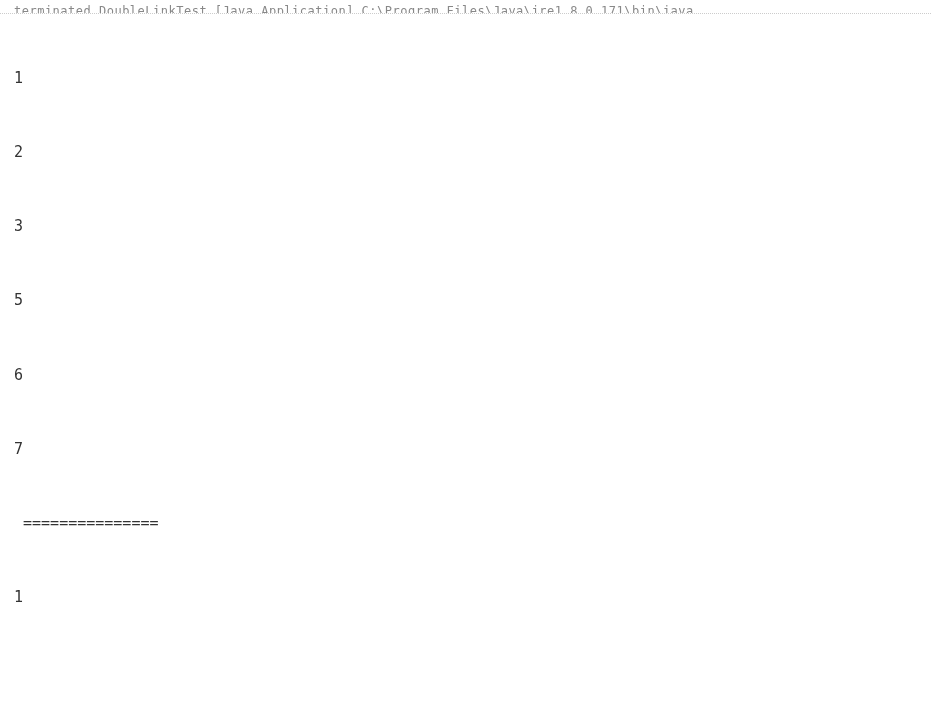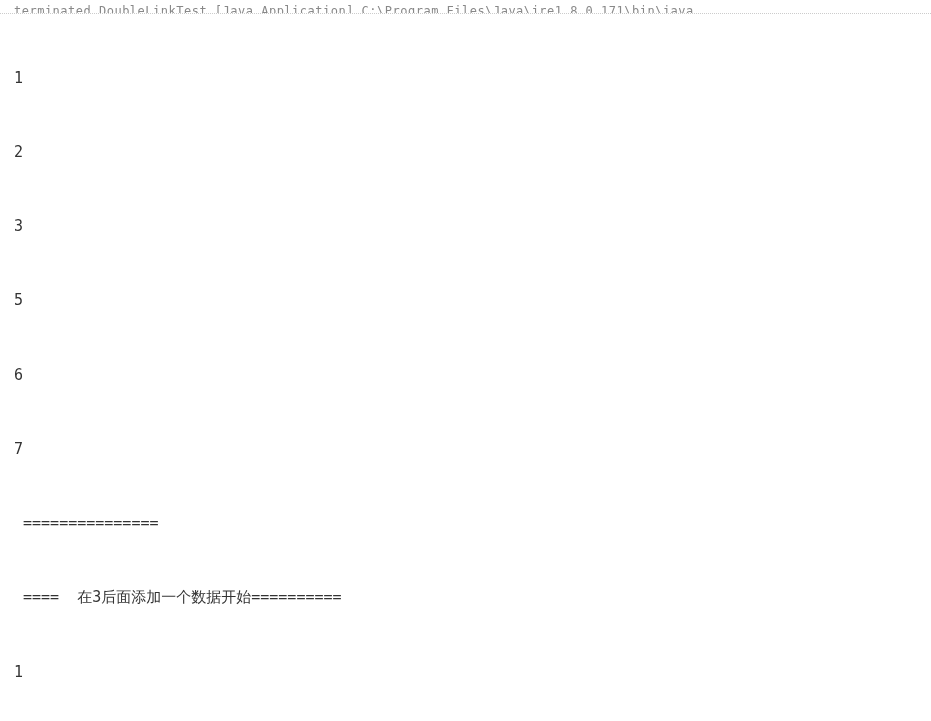--- a/index.html
+++ b/index.html
@@ -50,21 +50,20 @@
     <span>terminated  DoubleLinkTest [Java Application] C:\Program Files\Java\jre1.8.0_171\bin\java</span>
   </div>
   <div class="console-output">
     <span class="output-line">1</span>
     <span class="output-line">2</span>
     <span class="output-line">3</span>
     <span class="output-line">5</span>
     <span class="output-line">6</span>
     <span class="output-line">7</span>
     <span class="output-line"> ===============</span>
-    <span class="output-line"> ====  在3后面添加一个数据开始==========</span>
     <span class="output-line">1</span>
     
     
     
     
     
     
     
     
     

